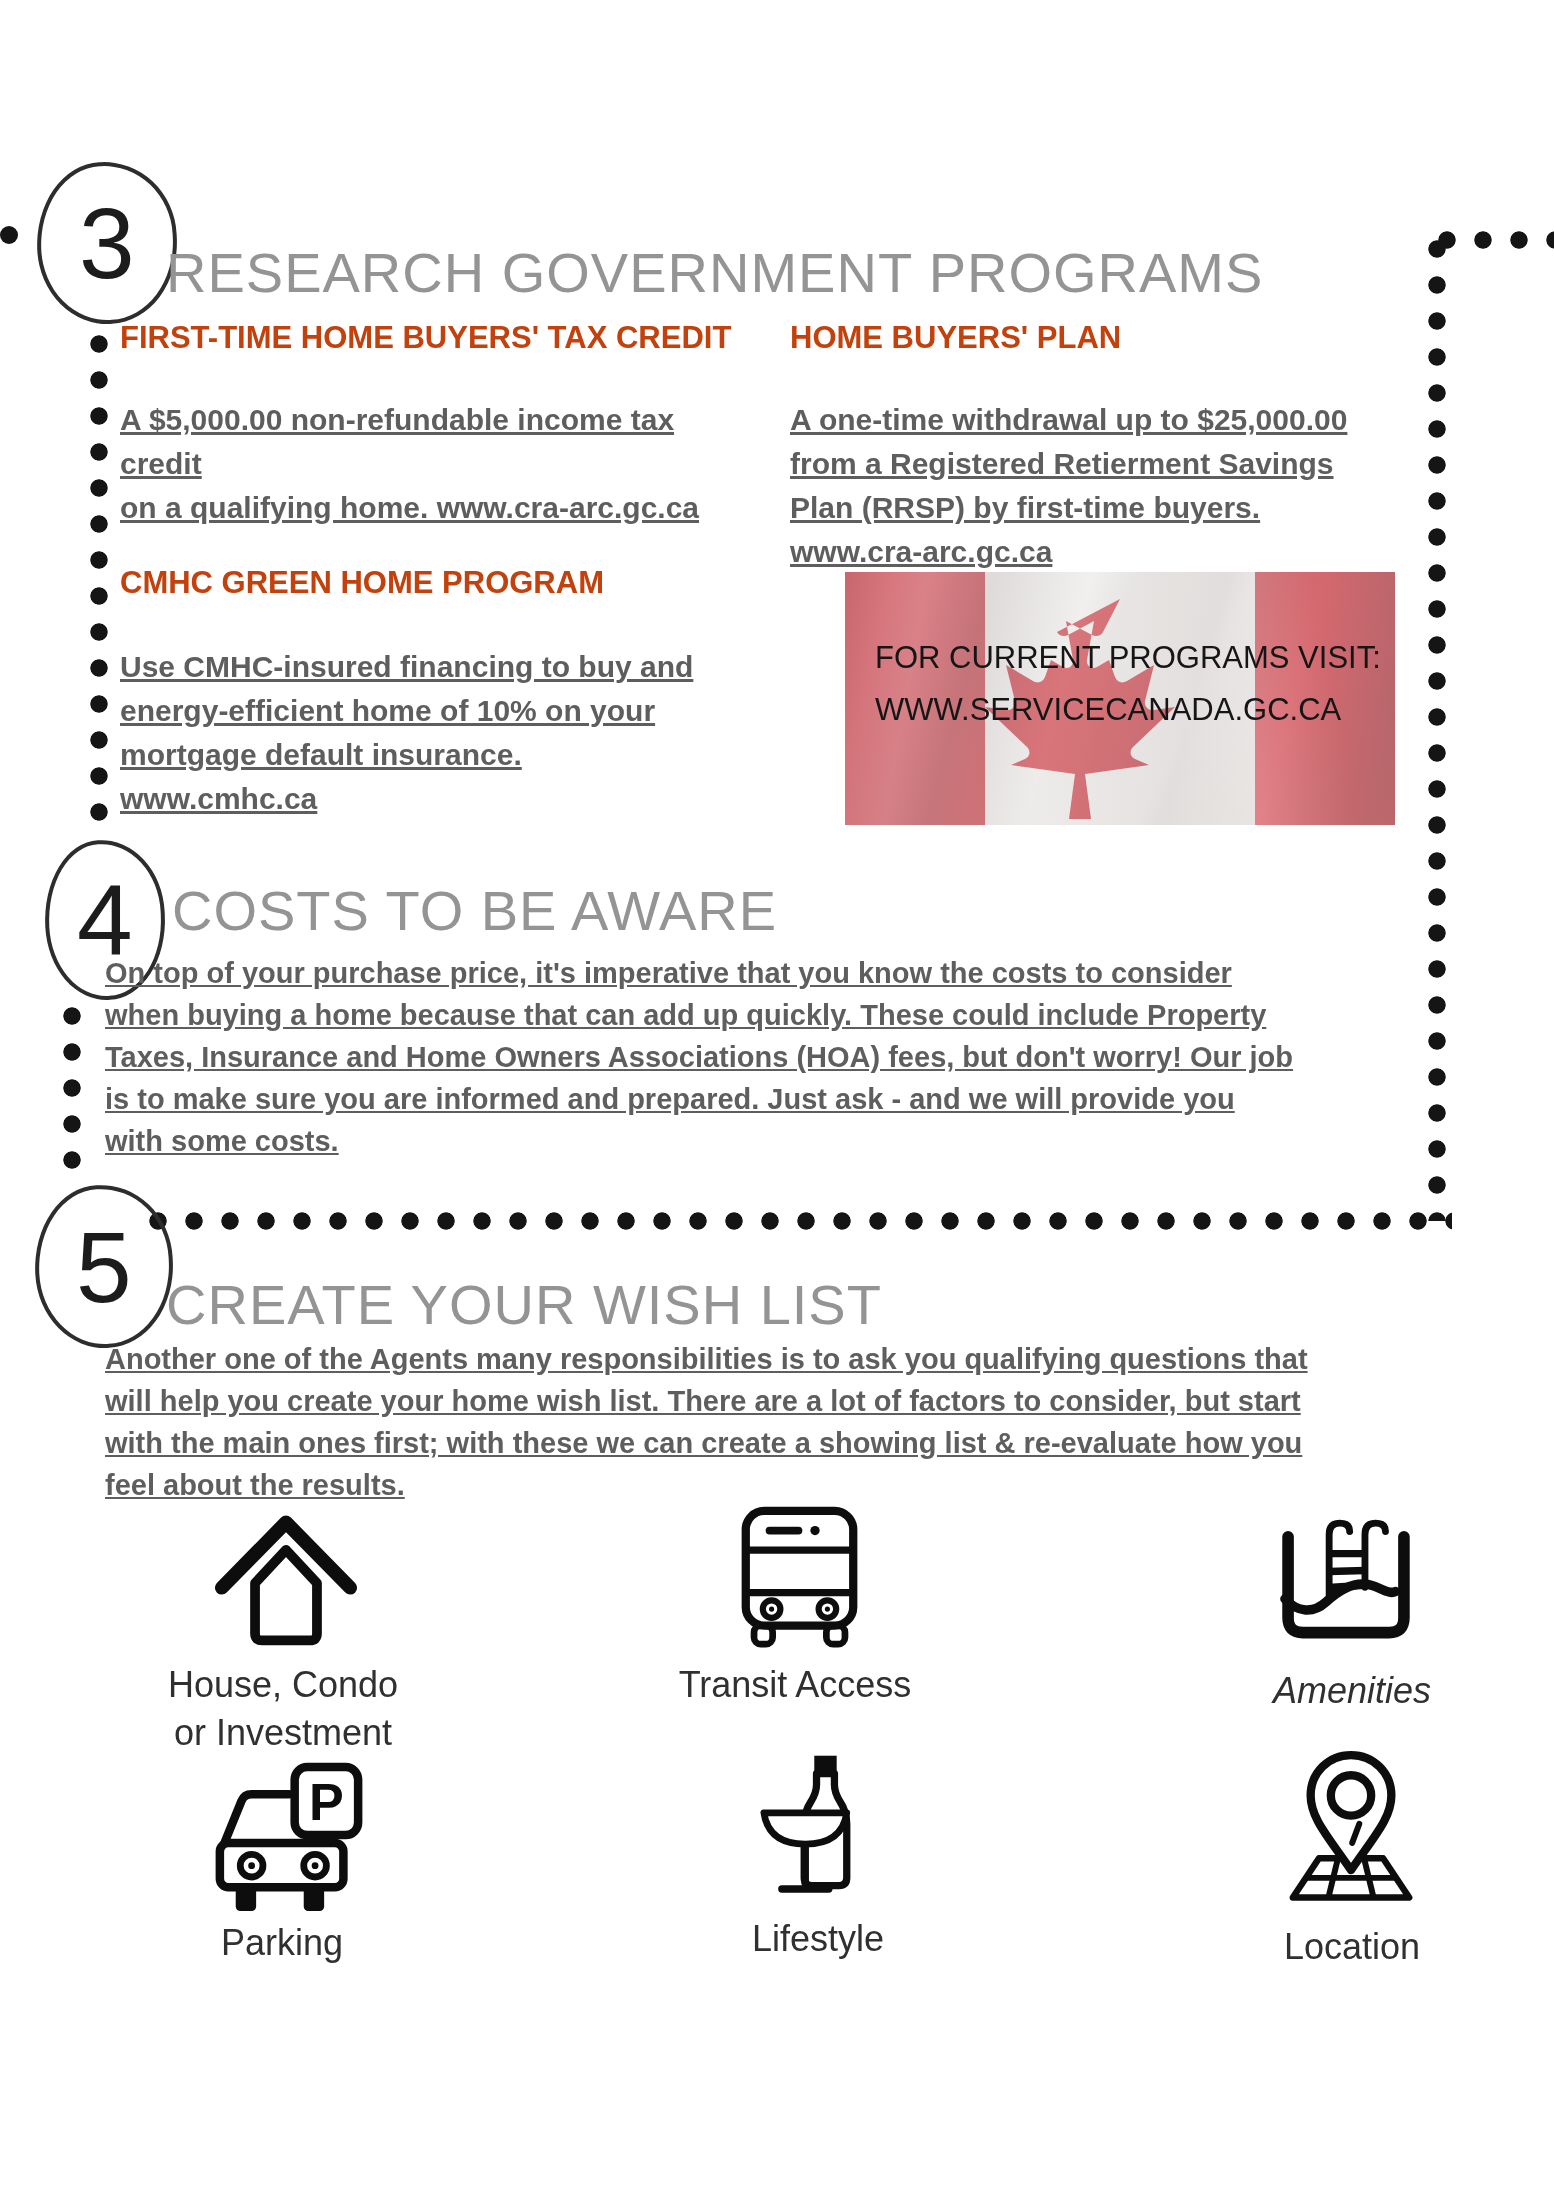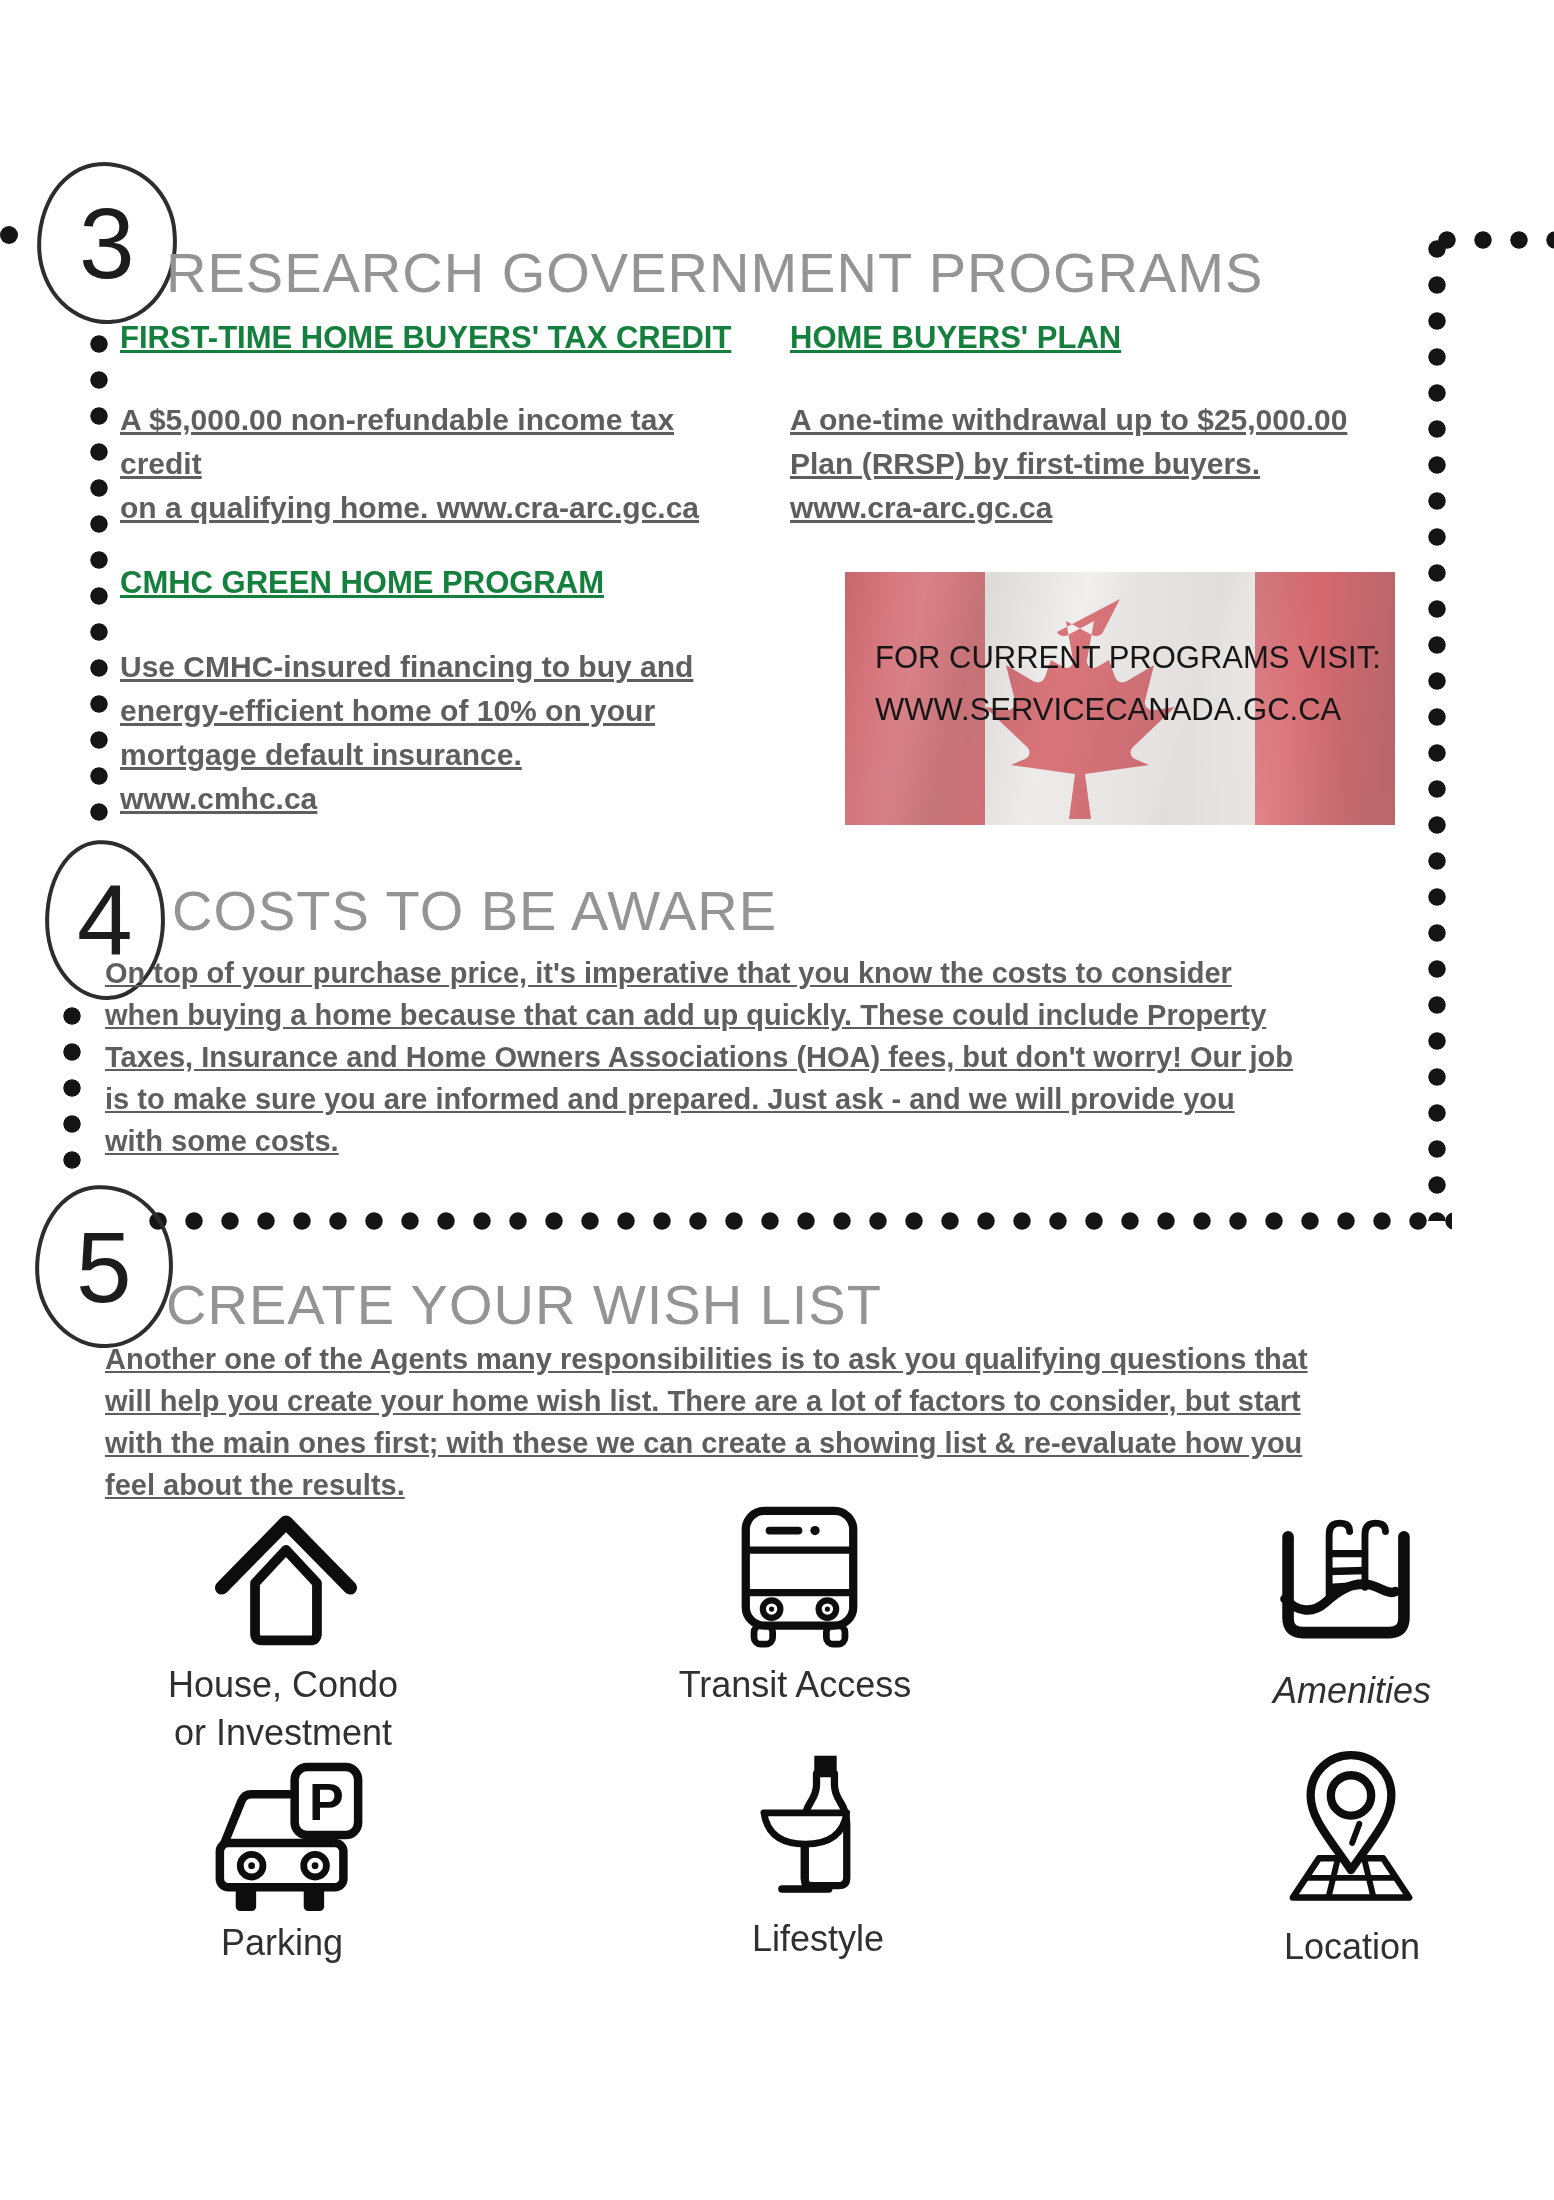--- a/index.html
+++ b/index.html
@@ -18,21 +18,21 @@
   
   .num-circle{position:absolute;border:4px solid #2d2d2d;
     border-radius:48% 52% 50% 50% / 53% 47% 52% 48%;
     display:flex;align-items:center;justify-content:center;
     transform:rotate(-3deg);background:transparent;}
   .num-circle .num{font-size:100px;font-weight:300;color:#1c1c1c;transform:rotate(3deg);line-height:1;}
 
   .step-title{position:absolute;font-size:56px;font-weight:300;color:#949494;
     letter-spacing:1px;white-space:nowrap;}
 
-  .col-heading{position:absolute;font-size:31px;font-weight:700;color:#15803d;white-space:nowrap;text-decoration:underline;}
+  .col-heading{position:absolute;font-size:31px;font-weight:700;color:#c2410c;white-space:nowrap;}
   .para{position:absolute;font-weight:700;color:#5e5e5e;text-decoration:underline;}
   .para .line{white-space:nowrap;}
   .para-col{font-size:30px;line-height:44px;}
   .para-wide{font-size:29px;line-height:42px;}
 
   
   .flag{position:absolute;left:845px;top:572px;width:550px;height:253px;overflow:hidden;}
   .flag-band-l{position:absolute;left:0;top:0;width:140px;height:253px;
     background:linear-gradient(100deg,#c9666d 0%,#e2838a 45%,#d5696f 100%);}
   .flag-band-r{position:absolute;right:0;top:0;width:140px;height:253px;
@@ -79,20 +79,21 @@
   <div class="para para-col" style="left:120px;top:645px;">
     <div class="line">Use CMHC-insured financing to buy and</div>
     <div class="line">energy-efficient home of 10% on your</div>
     <div class="line">mortgage default insurance.</div>
     <div class="line">www.cmhc.ca</div>
   </div>
 
   <div class="col-heading" style="left:790px;top:320px;">HOME BUYERS' PLAN</div>
   <div class="para para-col" style="left:790px;top:398px;">
     <div class="line">A one-time withdrawal up to $25,000.00</div>
+    <div class="line">from a Registered Retierment Savings</div>
     <div class="line">Plan (RRSP) by first-time buyers.</div>
     <div class="line">www.cra-arc.gc.ca</div>
   </div>
 
   <div class="flag">
     <div class="flag-band-l"></div>
     <div class="flag-white"></div>
     <div class="flag-band-r"></div>
     <svg width="550" height="253" viewBox="0 0 550 253" style="position:absolute;left:0;top:0;">
       <g transform="translate(125,2)">

